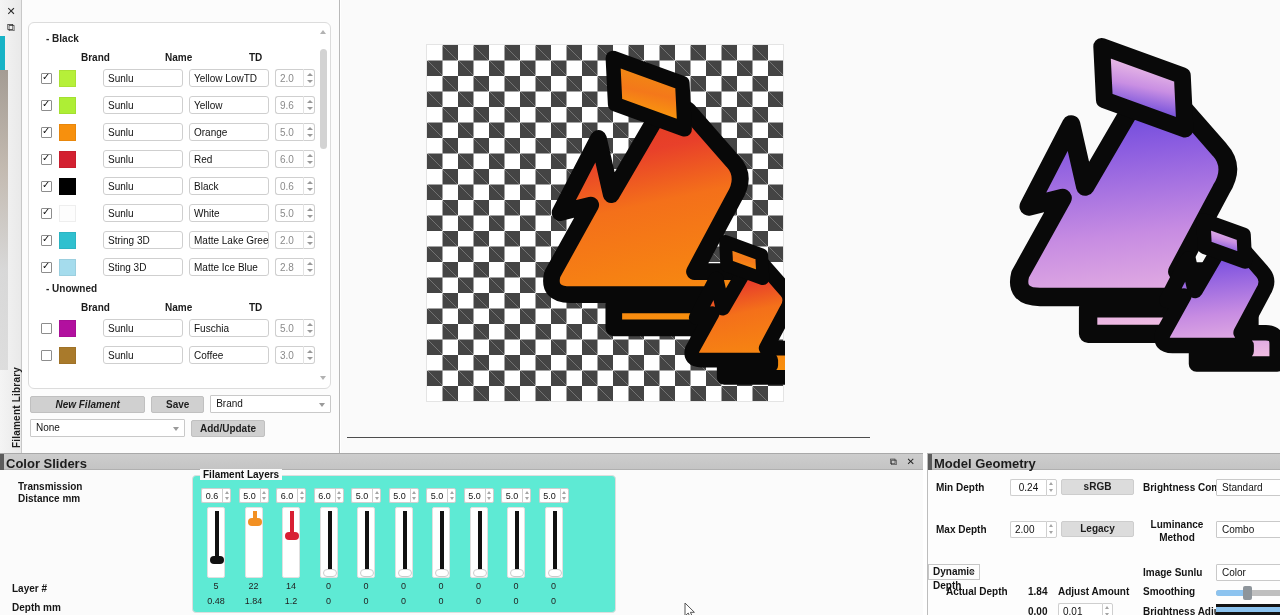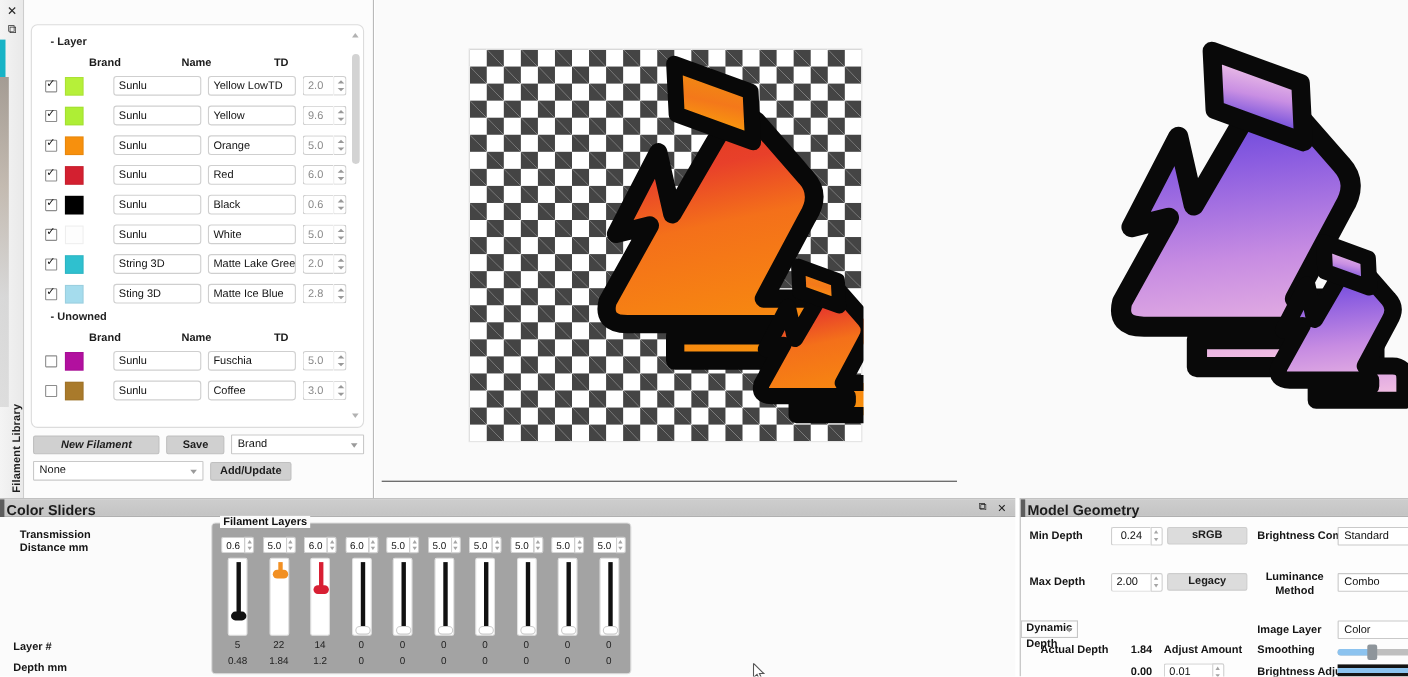--- a/index.html
+++ b/index.html
@@ -192,22 +192,22 @@
   }
   .cs-left-label {
     position: absolute; font-size: 10px; font-weight: bold; color: #161616;
     line-height: 12px;
   }
   .lbl-trans { left: 18px; top: 27px; }
   .lbl-layer { left: 12px; top: 129px; }
   .lbl-depth { left: 12px; top: 148px; }
 
   .fieldset-fl {
-    position: absolute; left: 192px; top: 21px; width: 382px; height: 138px;
-    border: 1px solid #dedede; border-radius: 4px; background: #a3a3a3;
+    position: absolute; left: 192px; top: 21px; width: 424px; height: 138px;
+    border: 1px solid #dedede; border-radius: 4px; background: #5eead4;
   }
   .fieldset-fl > legend {
     position: absolute; left: 7px; top: -7px; background: #fbfbfb;
     font-size: 10px; font-weight: bold; color: #111; padding: 0 3px;
   }
   .lay-col {
     position: absolute; top: 12px; width: 34px; text-align: center;
   }
   .lay-spin { display: flex; justify-content: center; }
   .lay-spin .v {
@@ -313,21 +313,21 @@
     <div class="vs-ico vs-close">✕</div>
     <div class="vs-ico vs-float">⧉</div>
     <div class="vs-label">Filament Library</div>
   </div>
 
   <div class="fl-panel">
 
 
     <div class="fl-box">
       <div class="fl-scroll" id="fl-scroll">
-          <div class="grp-title">- Layer</div>
+          <div class="grp-title">- Black</div>
           <div class="hdr-row">
             <div class="c-chk"></div>
             <div class="c-sw"></div>
             <div class="c-br">Brand</div>
             <div class="c-nm">Name</div>
             <div class="c-td">TD</div>
           </div>
           <div class="fil-row">
             <div class="chk on"></div>
             <div class="sw" style="background: rgb(182, 240, 57);"></div>
@@ -743,21 +743,21 @@
     <div class="mg-val" style="left:82px; top:67px; width:36px;">2.00</div>
     <div class="mg-spin" style="left:118px; top:67px;">
         <i class="up"></i>
         <i class="dn"></i>
       </div>
     <div class="mg-btn" style="left:133px; top:67px; width:73px;">Legacy</div>
     <div class="mg-lbl" style="left:218px; top:64px; width:62px; text-align:center; line-height:13px;">Luminance Method</div>
     <div class="mg-combo" style="left:288px; top:67px; width:75px;">Combo</div>
 
     <div class="mg-dd" style="left:0; top:110px; width:52px;">Dynamic Depth</div>
-    <div class="mg-lbl" style="left:215px; top:113px;">Image Layer</div>
+    <div class="mg-lbl" style="left:215px; top:113px;">Image Sunlu</div>
     <div class="mg-combo" style="left:288px; top:110px; width:75px;">Color</div>
 
     <div class="mg-lbl" style="left:18px; top:132px;">Actual Depth</div>
     <div class="mg-ro" style="left:100px; top:132px;">1.84</div>
     <div class="mg-lbl" style="left:130px; top:132px;">Adjust Amount</div>
     <div class="mg-lbl" style="left:215px; top:132px;">Smoothing</div>
     <div class="mg-slider" style="left:288px; top:136px; width:75px; background:#bfbfbf;">
       <div style="position:absolute;left:0;top:0;height:6px;width:42%;background:#8cc3ef;border-radius:3px;"></div>
       <div class="knob" style="left:36%;"></div>
     </div>

